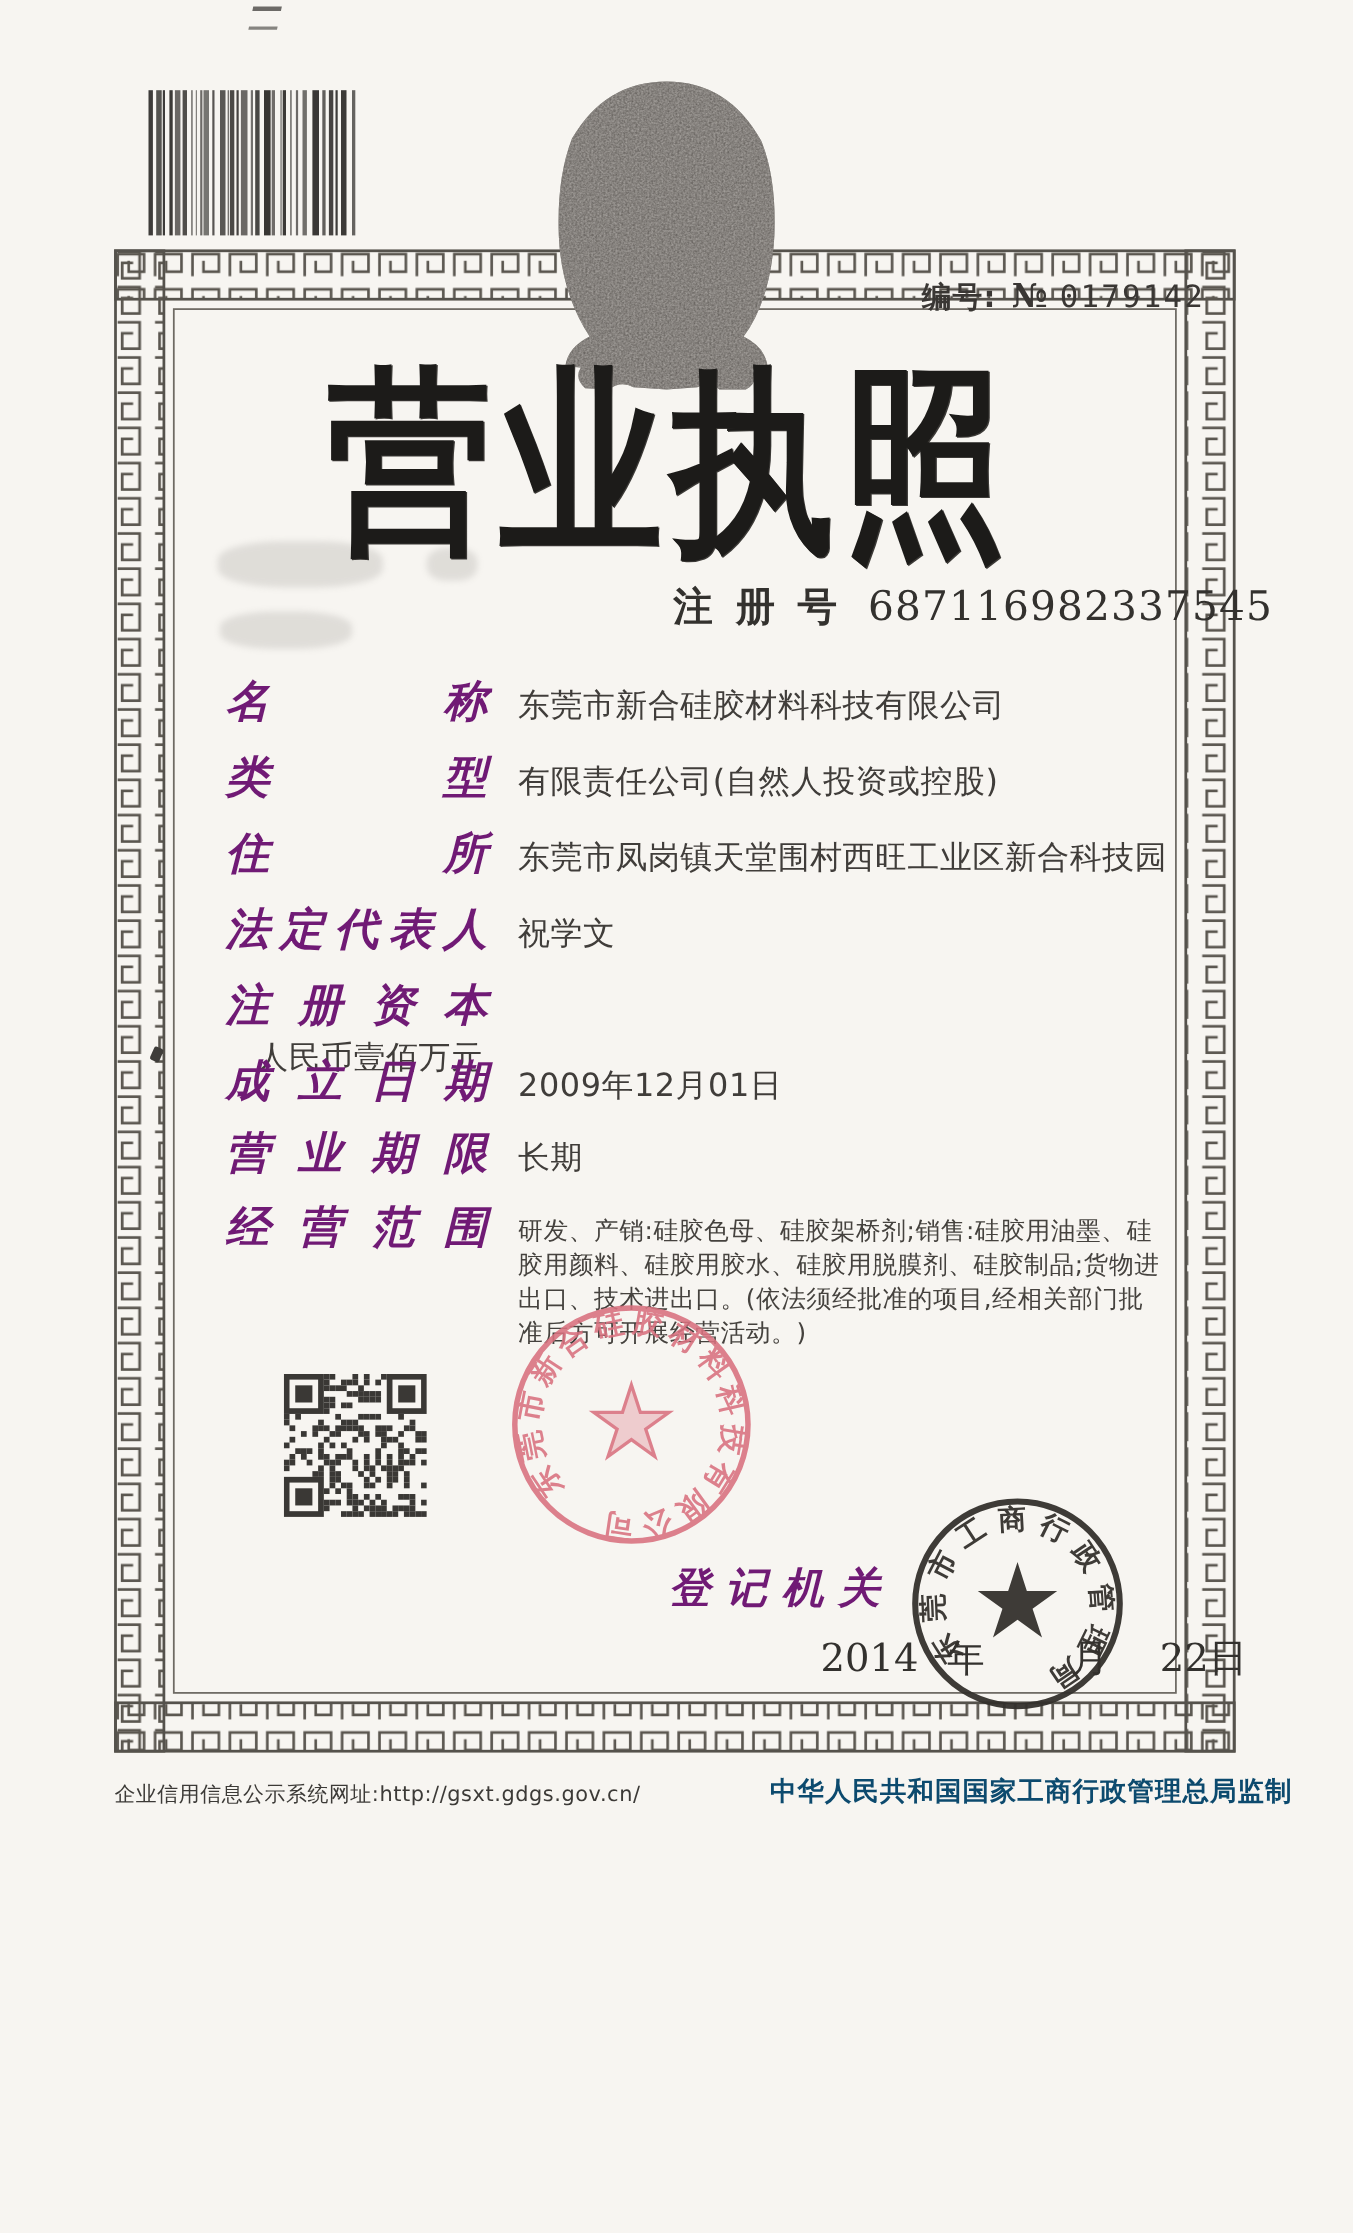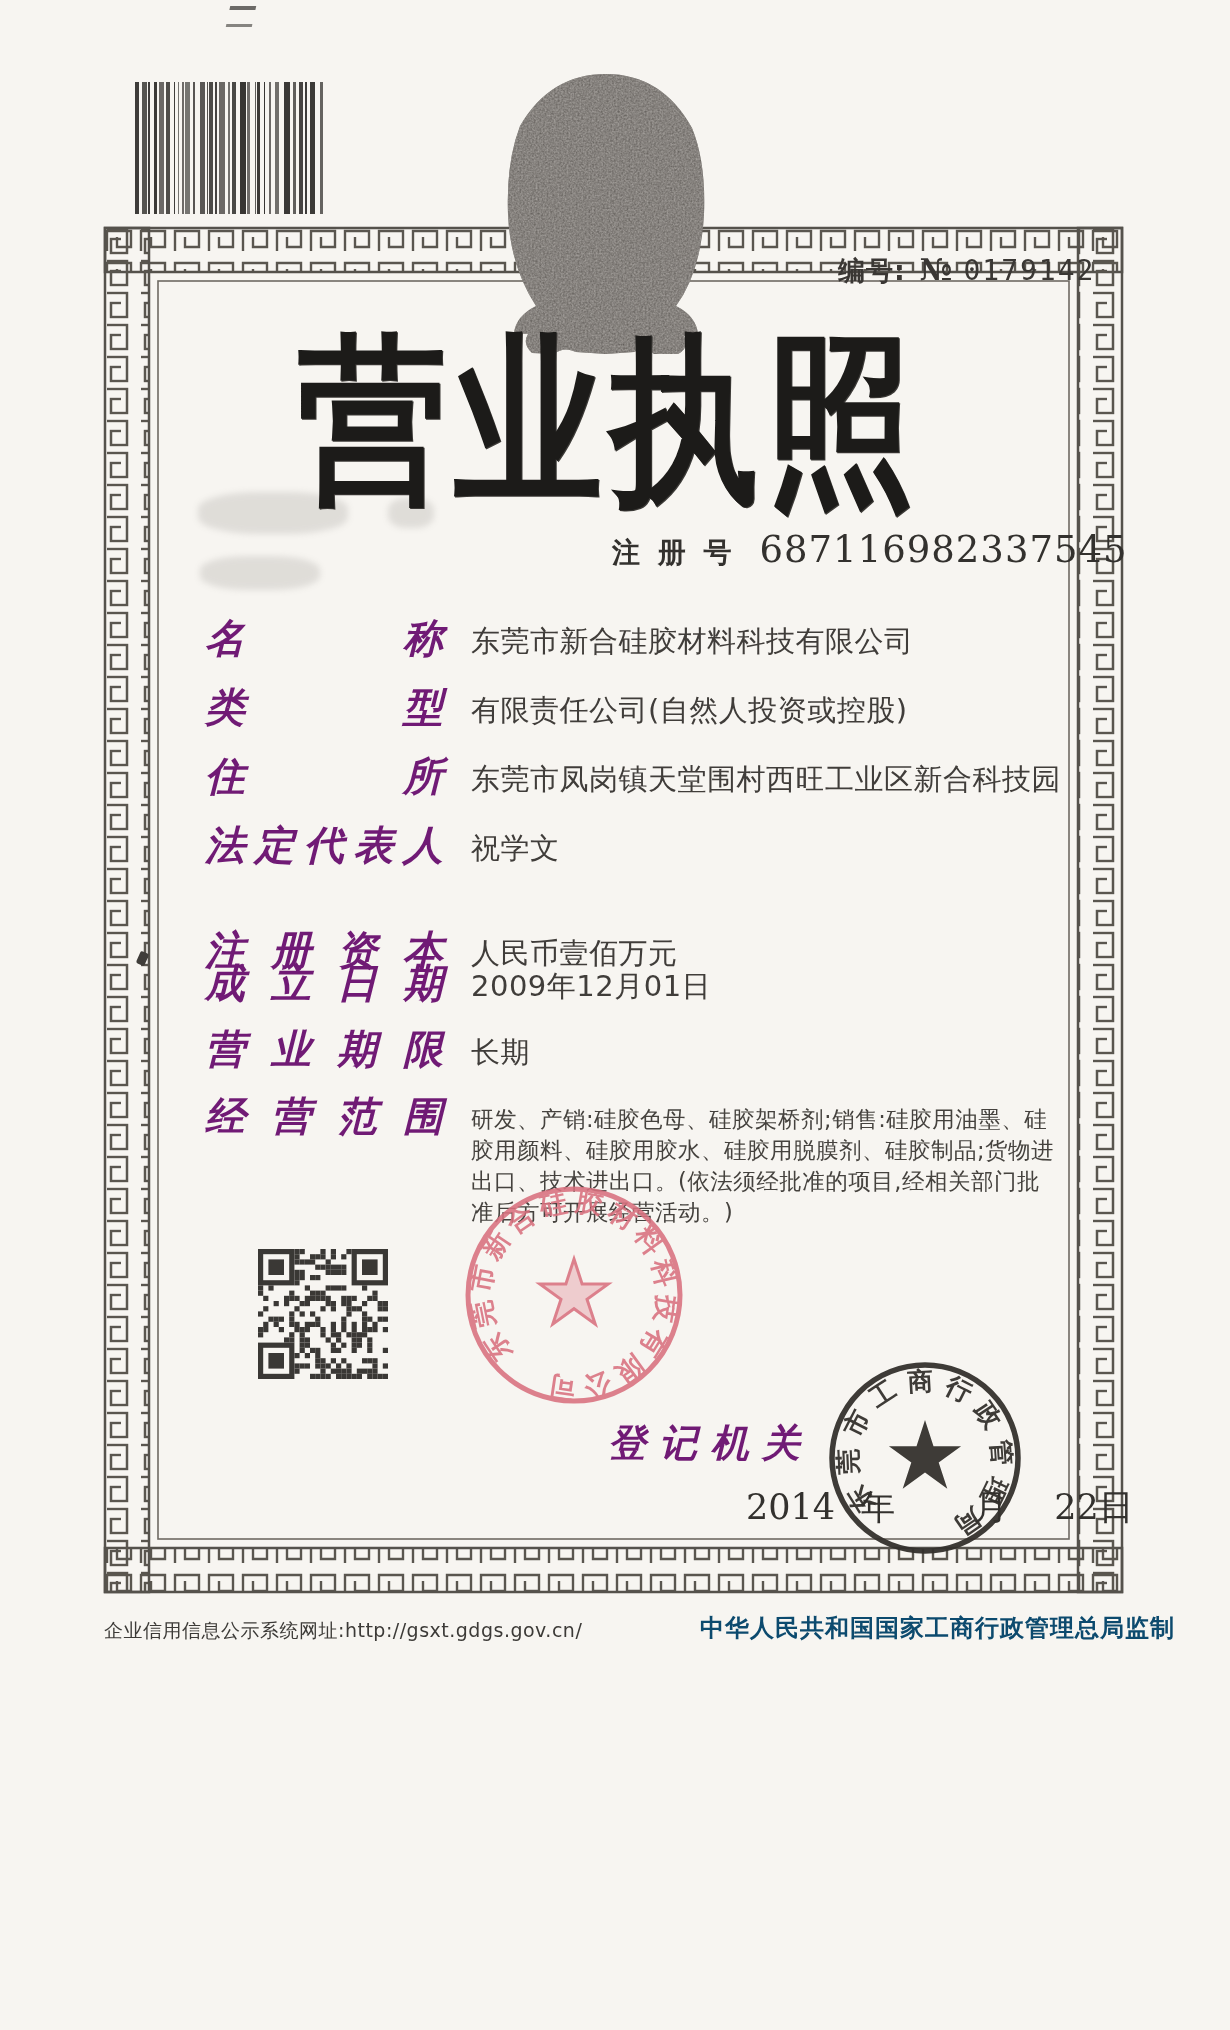--- a/index.html
+++ b/index.html
@@ -20,21 +20,21 @@
     font-weight:bold;color:#3a3734;letter-spacing:1px;white-space:nowrap;}
   .serial-line .nosym{font-family:"DejaVu Serif","Liberation Serif",serif;font-size:30px;margin:0 10px 0 14px;}
   .serial-line .num{font-family:"DejaVu Sans Mono","Liberation Mono",monospace;font-weight:normal;font-size:28px;letter-spacing:2px;}
   
   .doc-title{position:absolute;left:298px;top:330px;width:620px;z-index:4;
     font-size:148px;line-height:1;font-weight:bold;color:#1c1b19;
     letter-spacing:4px;white-space:nowrap;transform:scaleY(1.22);transform-origin:top left;
     text-shadow:1px 1px 0 #3c3a37;}
   
   .regno-line{position:absolute;left:612px;top:528px;z-index:4;display:flex;align-items:baseline;white-space:nowrap;}
-  .regno-line .rlabel{font-size:28px;font-weight:bold;color:#33312e;letter-spacing:4px;}
+  .regno-line .rlabel{font-size:36px;font-weight:bold;color:#33312e;letter-spacing:4px;}
   .regno-line .rnum{font-family:"DejaVu Serif","Liberation Serif",serif;font-size:37px;color:#33312e;margin-left:24px;letter-spacing:1px;}
   
   .frow{position:absolute;left:205px;z-index:4;display:flex;align-items:flex-start;}
   .flabel{display:inline-block;width:238px;font-size:40px;font-weight:bold;color:#701a75;
     font-family:"DejaVu Serif","Liberation Serif",serif;
     text-align:justify;text-align-last:justify;line-height:1.1;flex:none;font-style:italic;}
   .fvalue{margin-left:28px;width:590px;font-size:29px;color:#403d3a;line-height:1.3;
     padding-top:7px;letter-spacing:0.5px;}
   .fvalue.small{font-size:22.5px;line-height:1.38;padding-top:10px;color:#45423e;}
   
@@ -161,21 +161,21 @@
     <span class="fvalue">有限责任公司(自然人投资或控股)</span>
   </div>
   <div class="frow" style="top:754px;">
     <span class="flabel">住所</span>
     <span class="fvalue" style="width:620px;white-space:nowrap;">东莞市凤岗镇天堂围村西旺工业区新合科技园</span>
   </div>
   <div class="frow" style="top:823px;">
     <span class="flabel">法定代表人</span>
     <span class="fvalue">祝学文</span>
   </div>
-  <div class="frow" style="top:928px;">
+  <div class="frow" style="top:892px;flex-direction:column;">
     <span class="flabel">注册资本</span>
     <span class="fvalue">人民币壹佰万元</span>
   </div>
   <div class="frow" style="top:961px;">
     <span class="flabel">成立日期</span>
     <span class="fvalue">2009年12月01日</span>
   </div>
   <div class="frow" style="top:1027px;">
     <span class="flabel">营业期限</span>
     <span class="fvalue">长期</span>

